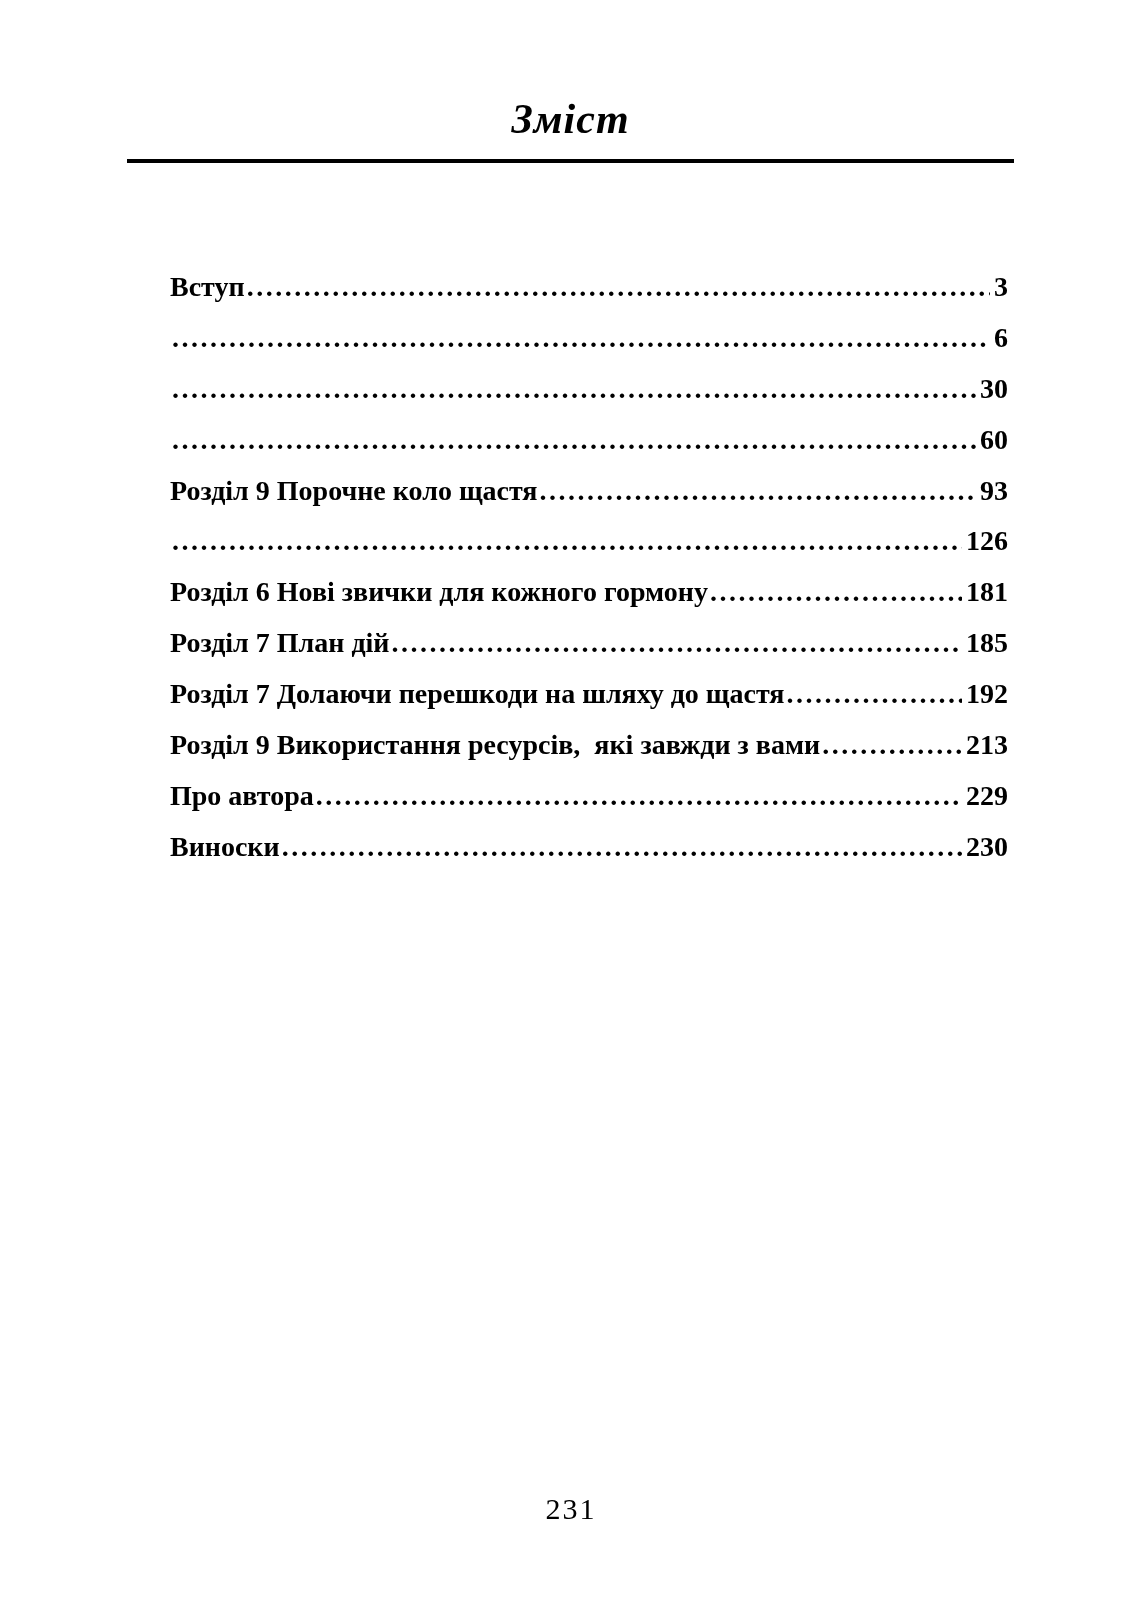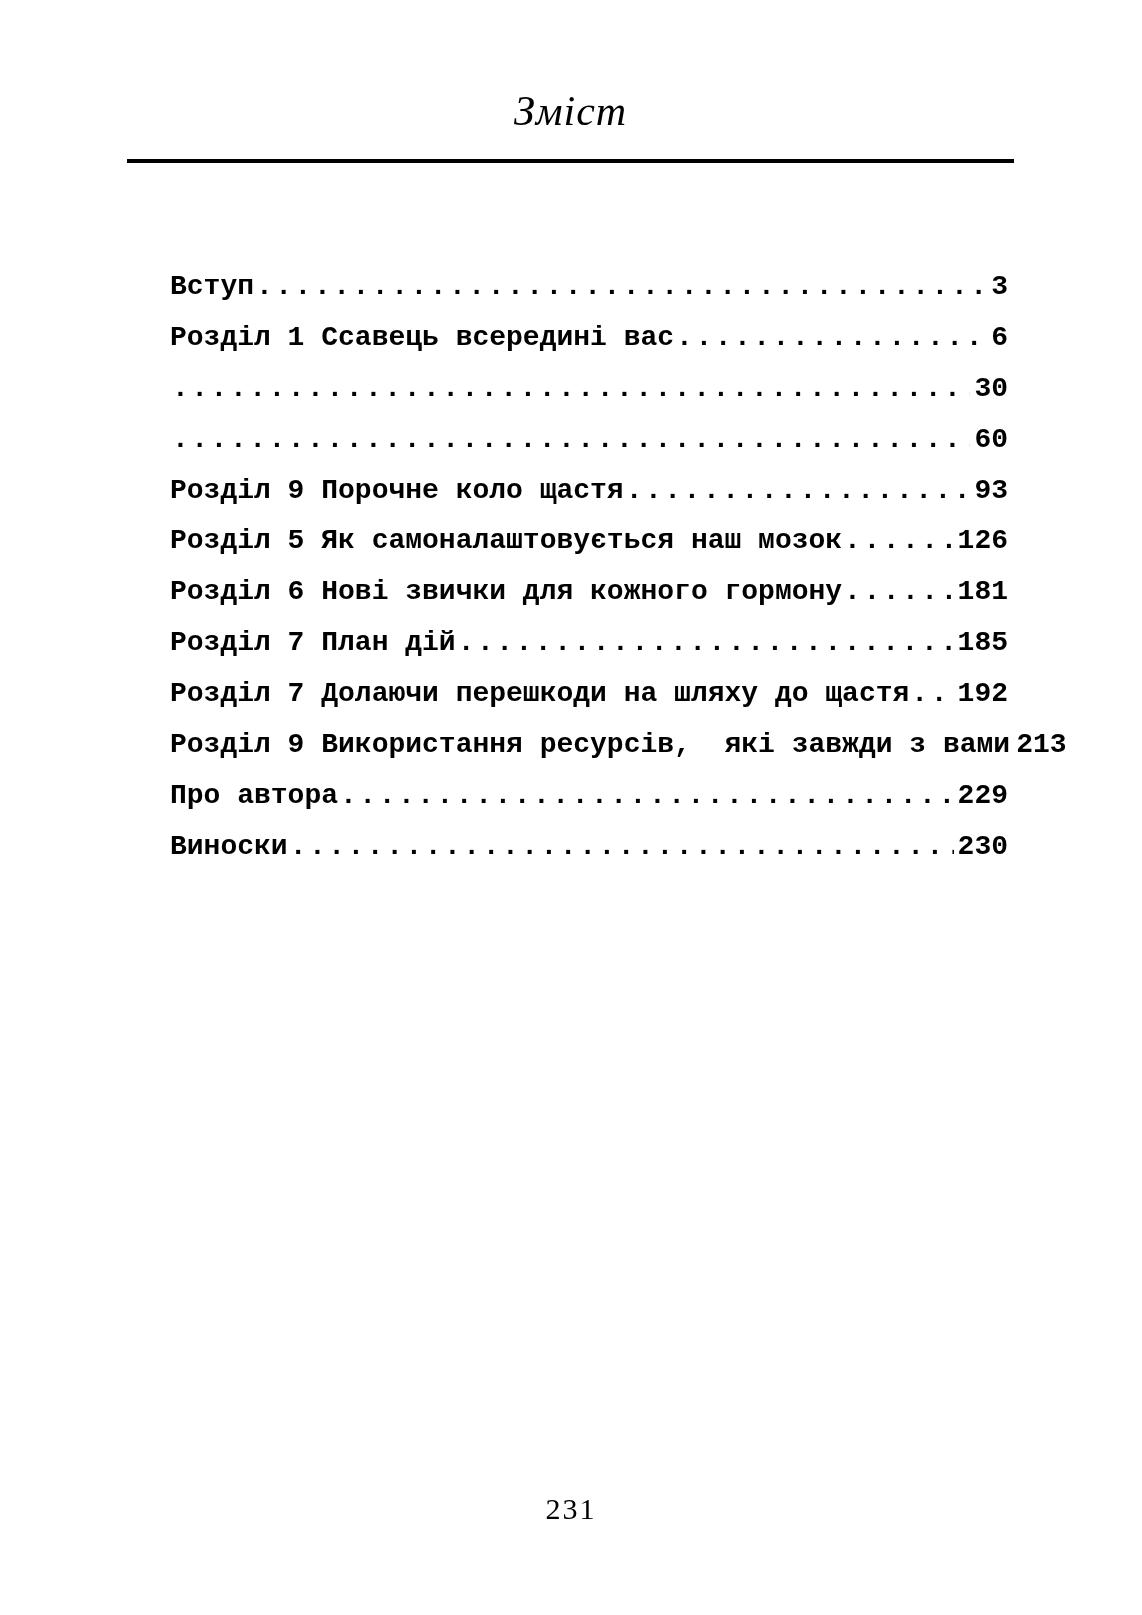--- a/index.html
+++ b/index.html
@@ -23,39 +23,38 @@
     top: 0;
     width: 887px;
     height: 159px;
     border-bottom: 4px solid #000000;
     display: flex;
     align-items: flex-end;
     justify-content: center;
   }
   .page-title {
     font-size: 42px;
-    font-weight: normal;
+    font-weight: bold;
     font-style: italic;
-    padding-bottom: 24px;
+    padding-bottom: 16px;
     letter-spacing: 1px;
   }
   .toc-list {
     position: absolute;
     left: 170px;
     right: 134px;
     top: 262px;
     font-size: 28px;
     font-weight: bold;
   }
   .toc-row {
     display: flex;
     align-items: center;
     line-height: 50.9px;
     height: 50.9px;
-    font-family: Liberation Mono, monospace;
   }
   .toc-label {
     flex: 0 0 auto;
     white-space: pre;
   }
   .toc-dots {
     flex: 1 1 auto;
     overflow: hidden;
     white-space: nowrap;
     letter-spacing: 2.5px;
@@ -85,39 +84,37 @@
     <div class="page-title">Зміст</div>
   </div>
 
   <div class="toc-list">
       <div class="toc-row">
         <span class="toc-label">Вступ</span>
         <span class="toc-dots">........................................................................................................................................................................................................</span>
         <span class="toc-page">3</span>
       </div>
       <div class="toc-row">
-        <span class="toc-label">Розділ 1 Ссавець всередині вас</span>
         <span class="toc-dots">........................................................................................................................................................................................................</span>
         <span class="toc-page">6</span>
       </div>
       <div class="toc-row">
         <span class="toc-dots">........................................................................................................................................................................................................</span>
         <span class="toc-page">30</span>
       </div>
       <div class="toc-row">
         <span class="toc-dots">........................................................................................................................................................................................................</span>
         <span class="toc-page">60</span>
       </div>
       <div class="toc-row">
         <span class="toc-label">Розділ 9 Порочне коло щастя</span>
         <span class="toc-dots">........................................................................................................................................................................................................</span>
         <span class="toc-page">93</span>
       </div>
       <div class="toc-row">
-        <span class="toc-label">Розділ 5 Як самоналаштовується наш мозок</span>
         <span class="toc-dots">........................................................................................................................................................................................................</span>
         <span class="toc-page">126</span>
       </div>
       <div class="toc-row">
         <span class="toc-label">Розділ 6 Нові звички для кожного гормону</span>
         <span class="toc-dots">........................................................................................................................................................................................................</span>
         <span class="toc-page">181</span>
       </div>
       <div class="toc-row">
         <span class="toc-label">Розділ 7 План дій</span>

